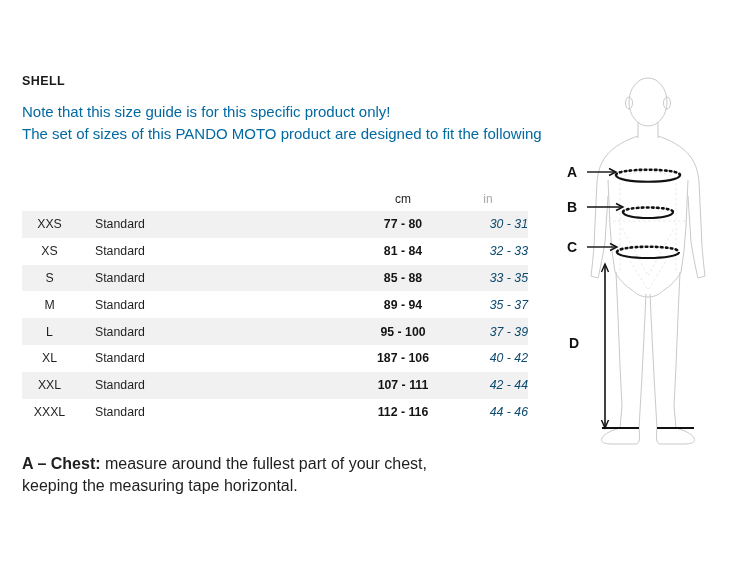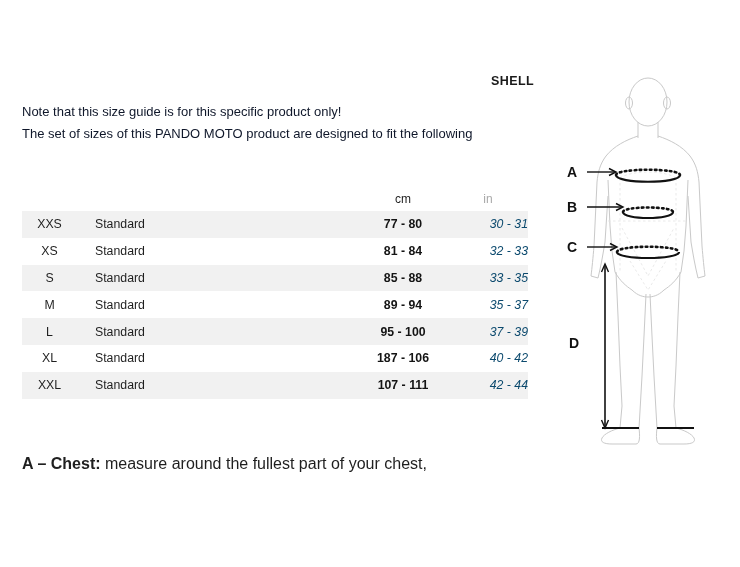--- a/index.html
+++ b/index.html
@@ -25,27 +25,26 @@
     width: 512px;
   }
 
   #shell-title {
     font-size: 12.5px;
     font-weight: bold;
     letter-spacing: 0.4px;
     color: #1a1a1a;
     margin: 0 0 13px 0;
     line-height: 14px;
-    text-align: right;
   }
 
   .intro-line {
-    font-size: 13px;
+    font-size: 15px;
     line-height: 21.5px;
-    color: #0f172a;
+    color: #0369a1;
     white-space: nowrap;
   }
   .intro-line.bold { font-weight: bold; }
 
   
   #size-table {
     position: absolute;
     left: 22px;
     top: 186px;
     width: 506px;
@@ -213,28 +212,37 @@
           <td class="cell-in stripe">40 - 42</td>
         </tr>
         <tr class="striped">
           <td class="cell-size stripe">XXL</td>
           <td class="cell-gap stripe"></td>
           <td class="cell-length stripe">Standard</td>
           <td class="cell-spacer stripe"></td>
           <td class="cell-cm stripe">107 - 111</td>
           <td class="cell-in stripe">42 - 44</td>
         </tr>
+        <tr>
+          <td class="cell-size stripe">XXXL</td>
+          <td class="cell-gap stripe"></td>
+          <td class="cell-length stripe">Standard</td>
+          <td class="cell-spacer stripe"></td>
+          <td class="cell-cm stripe">112 - 116</td>
+          <td class="cell-in stripe">44 - 46</td>
+        </tr>
       </tbody>
   </table>
 </div>
 
 <div id="footnote">
   <div>
     <b>A – Chest:</b><span> measure around the fullest part of your chest,</span>
   </div>
+  <div>keeping the measuring tape horizontal.</div>
 </div>
 
 <div id="figure-panel">
   <svg id="figure-svg" width="180" height="370" viewBox="0 0 180 370">
 
     <g fill="none" stroke="#c9c9c9" stroke-width="1">
 
       <ellipse cx="88" cy="26" rx="19" ry="24"></ellipse>
 
       <ellipse cx="69" cy="27" rx="3.5" ry="6"></ellipse>

